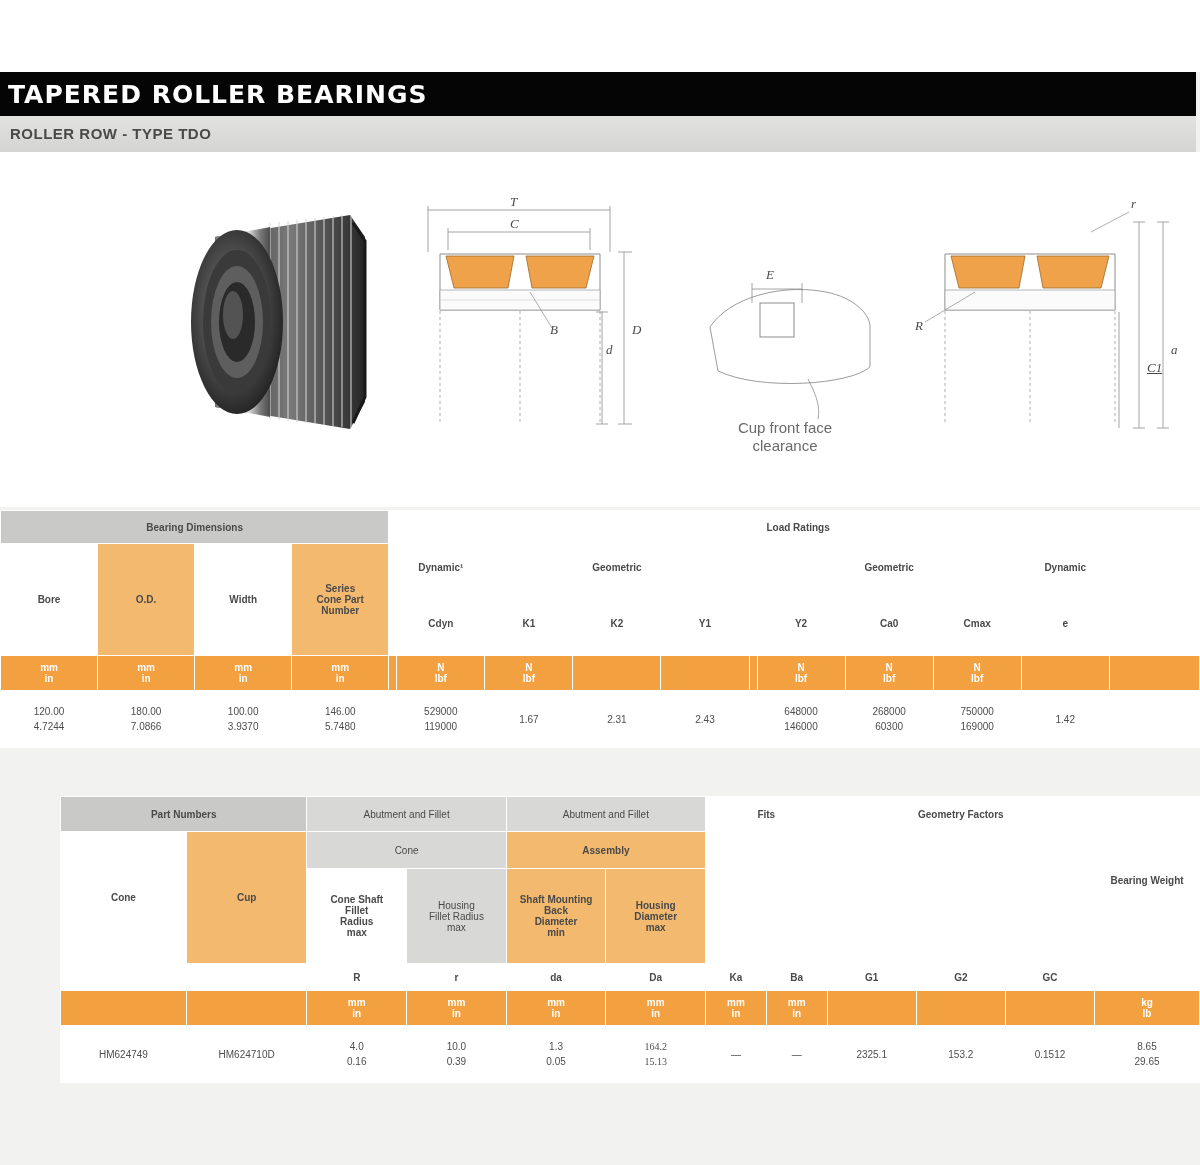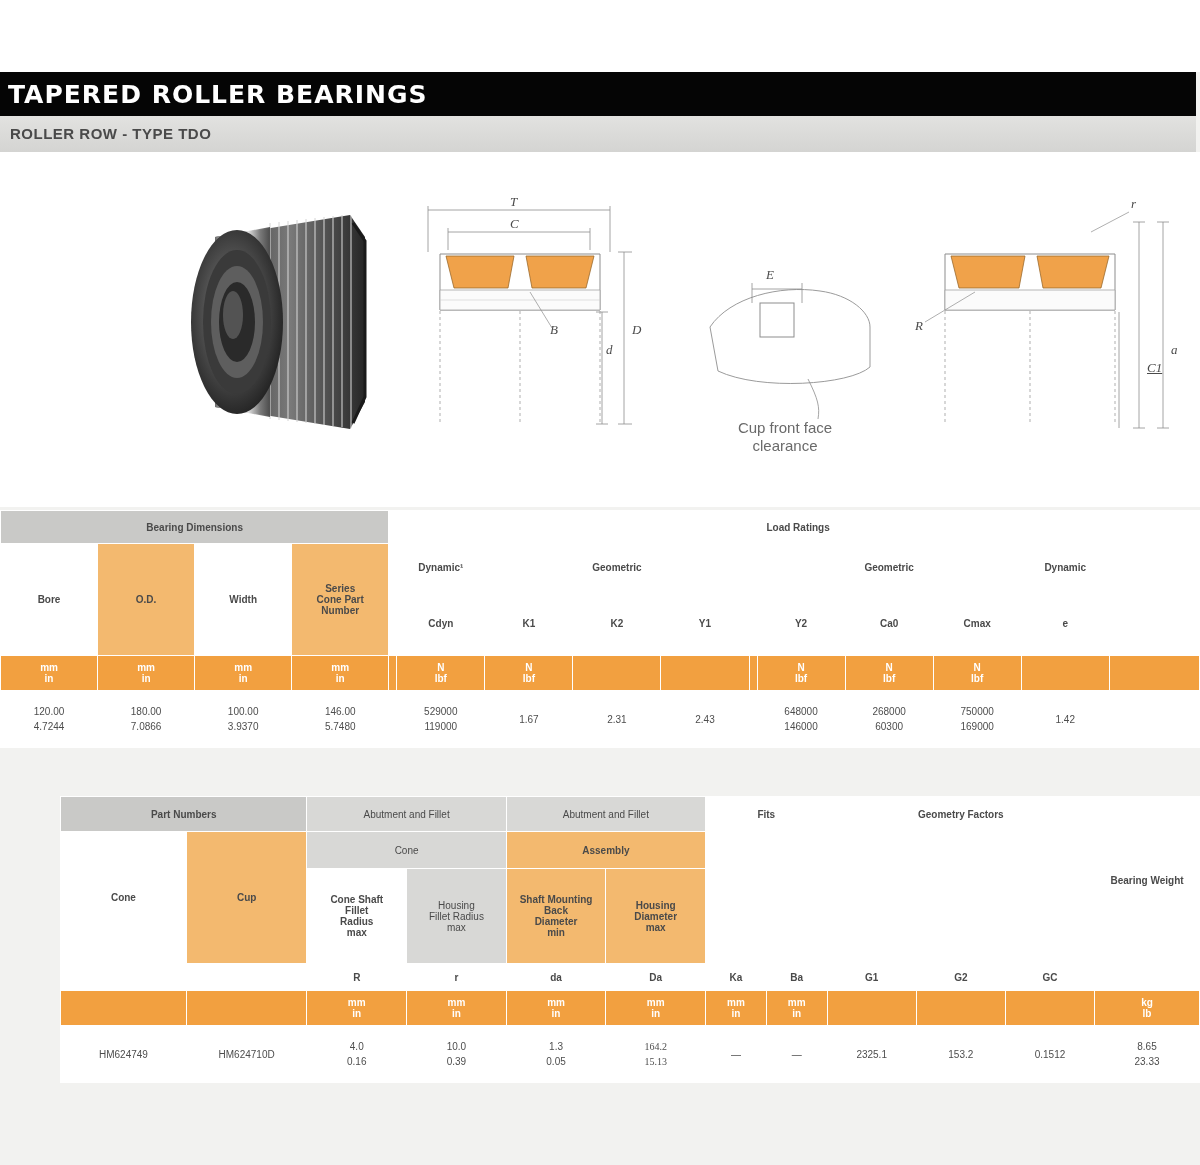--- a/index.html
+++ b/index.html
@@ -422,18 +422,18 @@
       <td style="white-space: pre-line;">1.3
 0.05</td>
       <td style="white-space: pre-line; font-family: Liberation Serif, serif;">164.2
 15.13</td>
       <td>—</td>
       <td>—</td>
       <td>2325.1</td>
       <td>153.2</td>
       <td>0.1512</td>
       <td style="white-space: pre-line;">8.65
-23.33</td>
+29.65</td>
     </tr>
   </tbody>
     </table>
 
 </div>
 
 </body></html>

